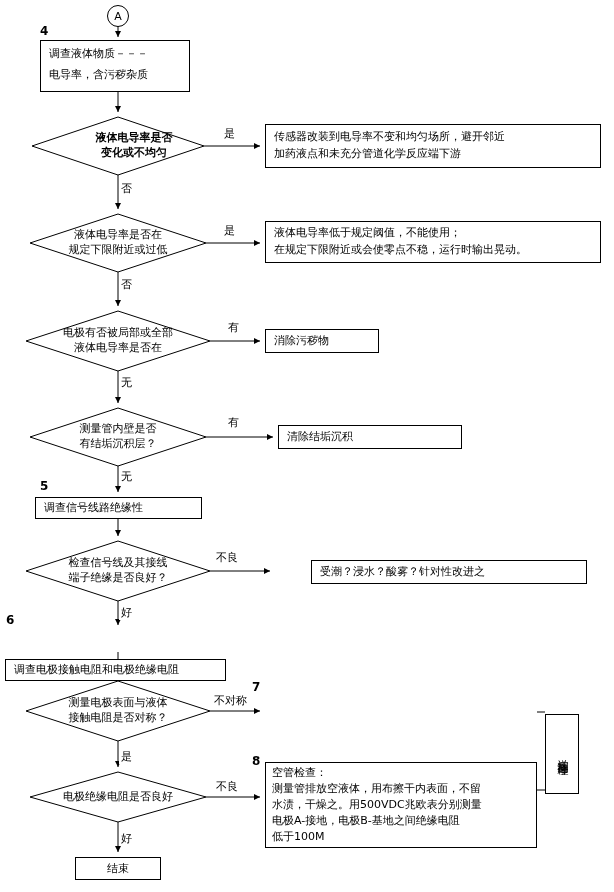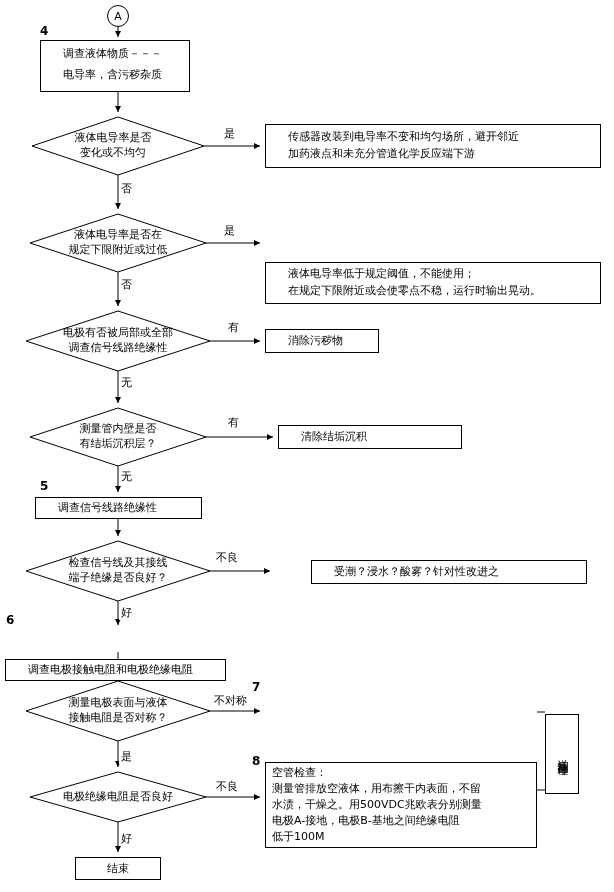--- a/index.html
+++ b/index.html
@@ -4,21 +4,21 @@
 <style>
   html,body{margin:0;padding:0;background:#ffffff;}
   .canvas{
     position:relative;width:614px;height:892px;background:#ffffff;
     font-family:"DejaVu Sans",sans-serif;color:#000;overflow:hidden;
   }
   svg.wires{position:absolute;left:0;top:0;width:614px;height:892px;z-index:1;}
   .box{
     position:absolute;z-index:2;background:#fff;border:1px solid #000;
     font-size:11px;line-height:1.6;white-space:pre-line;box-sizing:border-box;
-    padding:3px 22px;
+    padding:3px 8px;
   }
   .dtext{
     position:absolute;z-index:2;width:164px;text-align:center;font-size:11px;
     line-height:1.35;white-space:pre-line;transform:translateY(-50%);
   }
   .blabel{
     position:absolute;z-index:3;font-size:11px;background:#fff;padding:0 2px;
   }
   .stepnum{
     position:absolute;z-index:3;font-size:12px;font-weight:bold;
@@ -86,21 +86,21 @@
   <div class="stepnum" style="left:6px;top:613px;">6</div>
   <div class="stepnum" style="left:252px;top:680px;">7</div>
   <div class="stepnum" style="left:252px;top:754px;">8</div>
 
   <div class="box" style="left:40px;top:40px;width:150px;height:52px;line-height:1.9;">调查液体物质－－－
 电导率，含污秽杂质</div>
 
   <div class="box" style="left:265px;top:124px;width:336px;height:44px;line-height:1.55;">传感器改装到电导率不变和均匀场所，避开邻近
 加药液点和未充分管道化学反应端下游</div>
 
-  <div class="box" style="left:265px;top:221px;width:336px;height:42px;line-height:1.5;margin-top:41px;">液体电导率低于规定阈值，不能使用；
+  <div class="box" style="left:265px;top:221px;width:336px;height:42px;line-height:1.5;">液体电导率低于规定阈值，不能使用；
 在规定下限附近或会使零点不稳，运行时输出晃动。</div>
 
   <div class="box" style="left:265px;top:329px;width:114px;height:24px;line-height:16px;">消除污秽物</div>
 
   <div class="box" style="left:278px;top:425px;width:184px;height:24px;line-height:16px;">清除结垢沉积</div>
 
   <div class="box" style="left:35px;top:497px;width:167px;height:22px;line-height:14px;">调查信号线路绝缘性</div>
 
   <div class="box" style="left:275px;top:560px;width:276px;height:24px;line-height:16px;margin-left:36px;">受潮？浸水？酸雾？针对性改进之</div>
 
@@ -110,26 +110,26 @@
   <div class="box" style="left:265px;top:762px;width:272px;height:86px;line-height:1.45;padding:2px 6px;">空管检查：
 测量管排放空液体，用布擦干内表面，不留
 水渍，干燥之。用500VDC兆欧表分别测量
 电极A-接地，电极B-基地之间绝缘电阻
 低于100M</div>
 
   <div class="box vbox" style="left:545px;top:714px;width:34px;height:80px;">送制造厂修理</div>
 
   <div class="box endbox" style="left:75px;top:857px;width:86px;height:23px;">结束</div>
 
-  <div class="dtext" style="left:31px;top:146px;">液体电导率是否
+  <div class="dtext" style="left:52px;top:146px;font-weight:bold;">液体电导率是否
 变化或不均匀</div>
   <div class="dtext" style="left:36px;top:243px;">液体电导率是否在
 规定下限附近或过低</div>
   <div class="dtext" style="left:36px;top:341px;">电极有否被局部或全部
-调查信号线路绝缘性</div>
+液体电导率是否在</div>
   <div class="dtext" style="left:36px;top:437px;">测量管内壁是否
 有结垢沉积层？</div>
   <div class="dtext" style="left:36px;top:571px;">检查信号线及其接线
 端子绝缘是否良好？</div>
   <div class="dtext" style="left:36px;top:711px;">测量电极表面与液体
 接触电阻是否对称？</div>
   <div class="dtext" style="left:36px;top:797px;">电极绝缘电阻是否良好</div>
 
   <div class="blabel" style="left:222px;top:126px;">是</div>
   <div class="blabel" style="left:119px;top:181px;">否</div>

